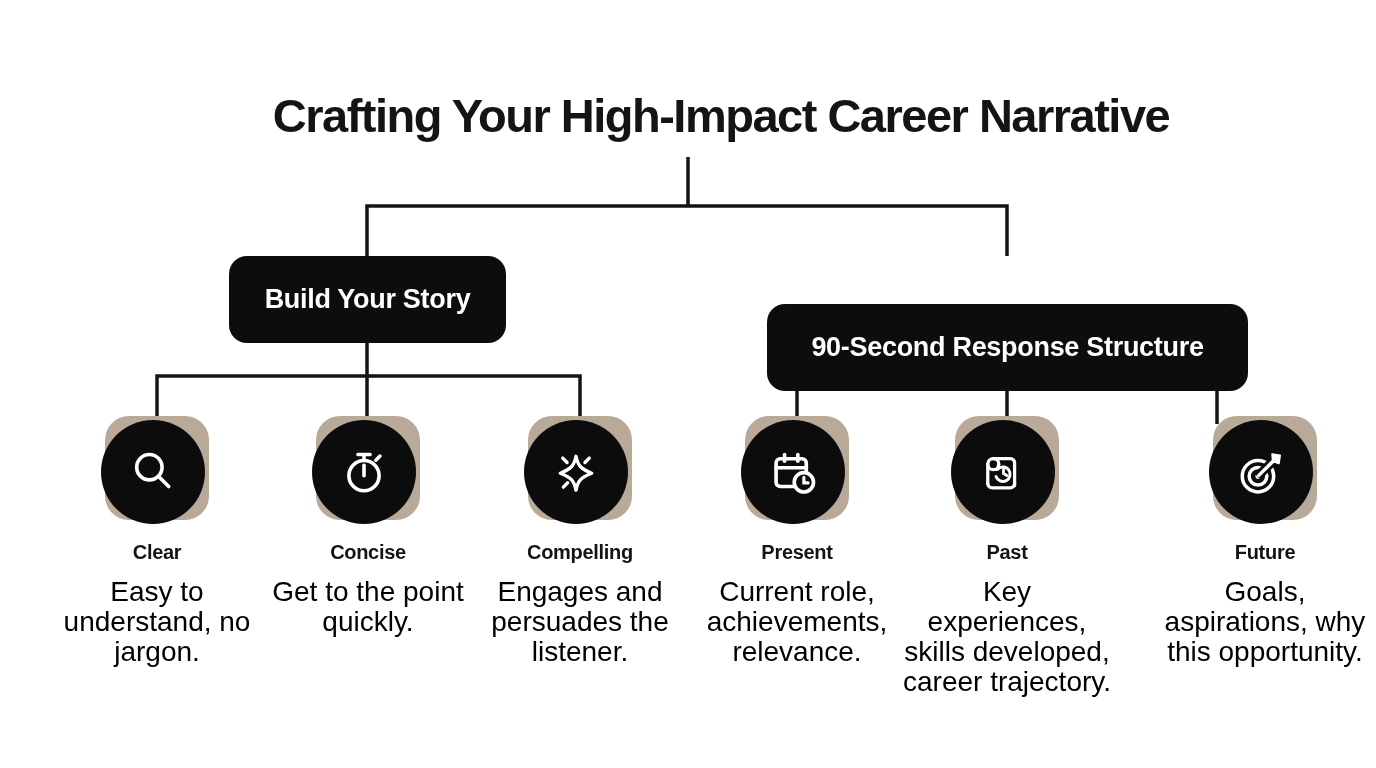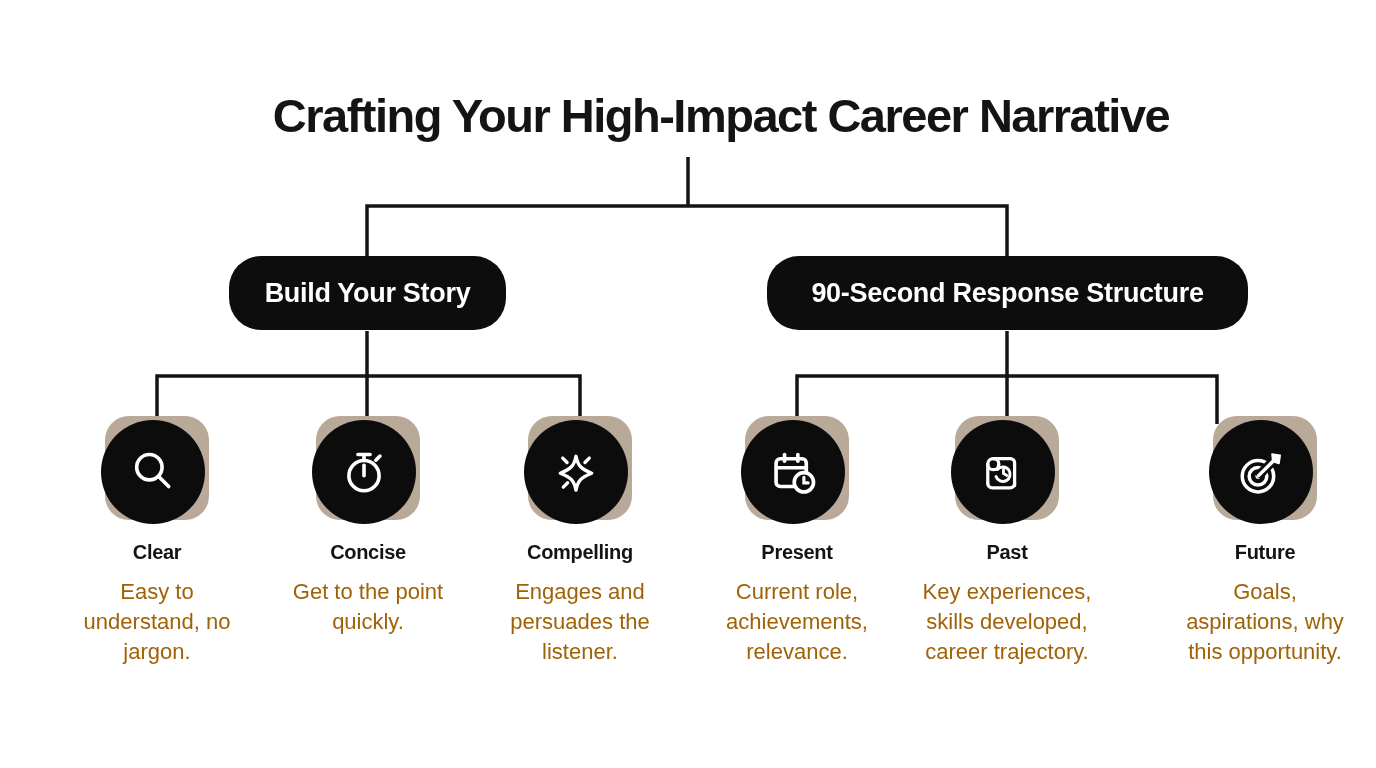--- a/index.html
+++ b/index.html
@@ -13,28 +13,28 @@
   }
   .page-title{
     position:absolute;top:88px;left:0;width:1376px;
     text-align:center;
     font-size:47px;font-weight:bold;letter-spacing:-1.5px;
     color:#141414;
     margin-left:33px;
   }
   .connectors{position:absolute;top:0;left:0;z-index:0;}
   .branch-node{
-    position:absolute;top:256px;height:74px;
-    background:#0d0d0d;border-radius:32px;
+    position:absolute;top:256px;height:87px;
+    background:#0d0d0d;border-radius:18px;
     display:flex;align-items:center;justify-content:center;
     color:#ffffff;font-size:27px;font-weight:bold;letter-spacing:-0.3px;
     z-index:2;
   }
   .branch-node.left{left:229px;width:277px;}
-  .branch-node.right{left:767px;width:481px;}
+  .branch-node.right{left:767px;width:481px;margin-top:48px;}
   .col{
     position:absolute;top:416px;width:210px;
     display:flex;flex-direction:column;align-items:center;
     z-index:2;
   }
   .tile{
     position:relative;width:104px;height:104px;
     background:#b9a999;border-radius:24px;
   }
   .icon-circle{
@@ -44,22 +44,22 @@
     display:flex;align-items:center;justify-content:center;
   }
   .icon-circle svg{width:58px;height:58px;}
   .item-label{
     margin-top:21px;
     font-size:20px;font-weight:bold;letter-spacing:-0.3px;
     text-align:center;color:#141414;
   }
   .item-desc{
     margin-top:13px;
-    font-size:22px;line-height:30px;
-    text-align:center;color:#a16207;
+    font-size:28px;line-height:30px;
+    text-align:center;color:#000000;
     white-space:pre-line;
   }
 </style>
 </head>
 <body>
 
 <div class="canvas">
 
   <svg class="connectors" width="1376" height="768" viewBox="0 0 1376 768" aria-hidden="true">
     <path d="M688 157 V206 M367 256 V206 H1007 V256" fill="none" stroke="#141414" stroke-width="3.5"></path>

